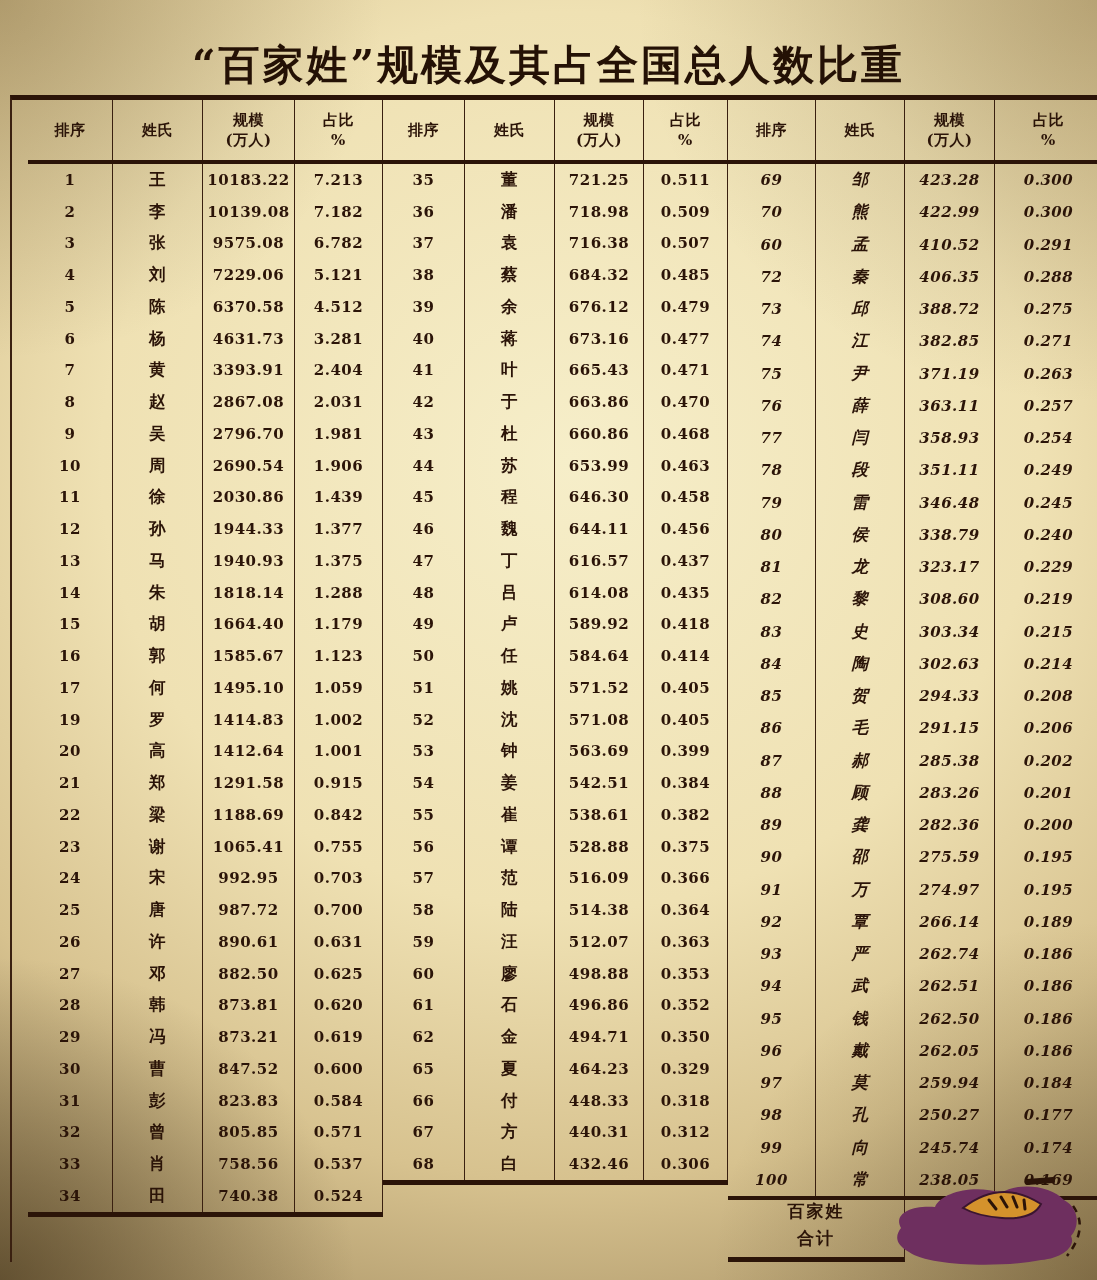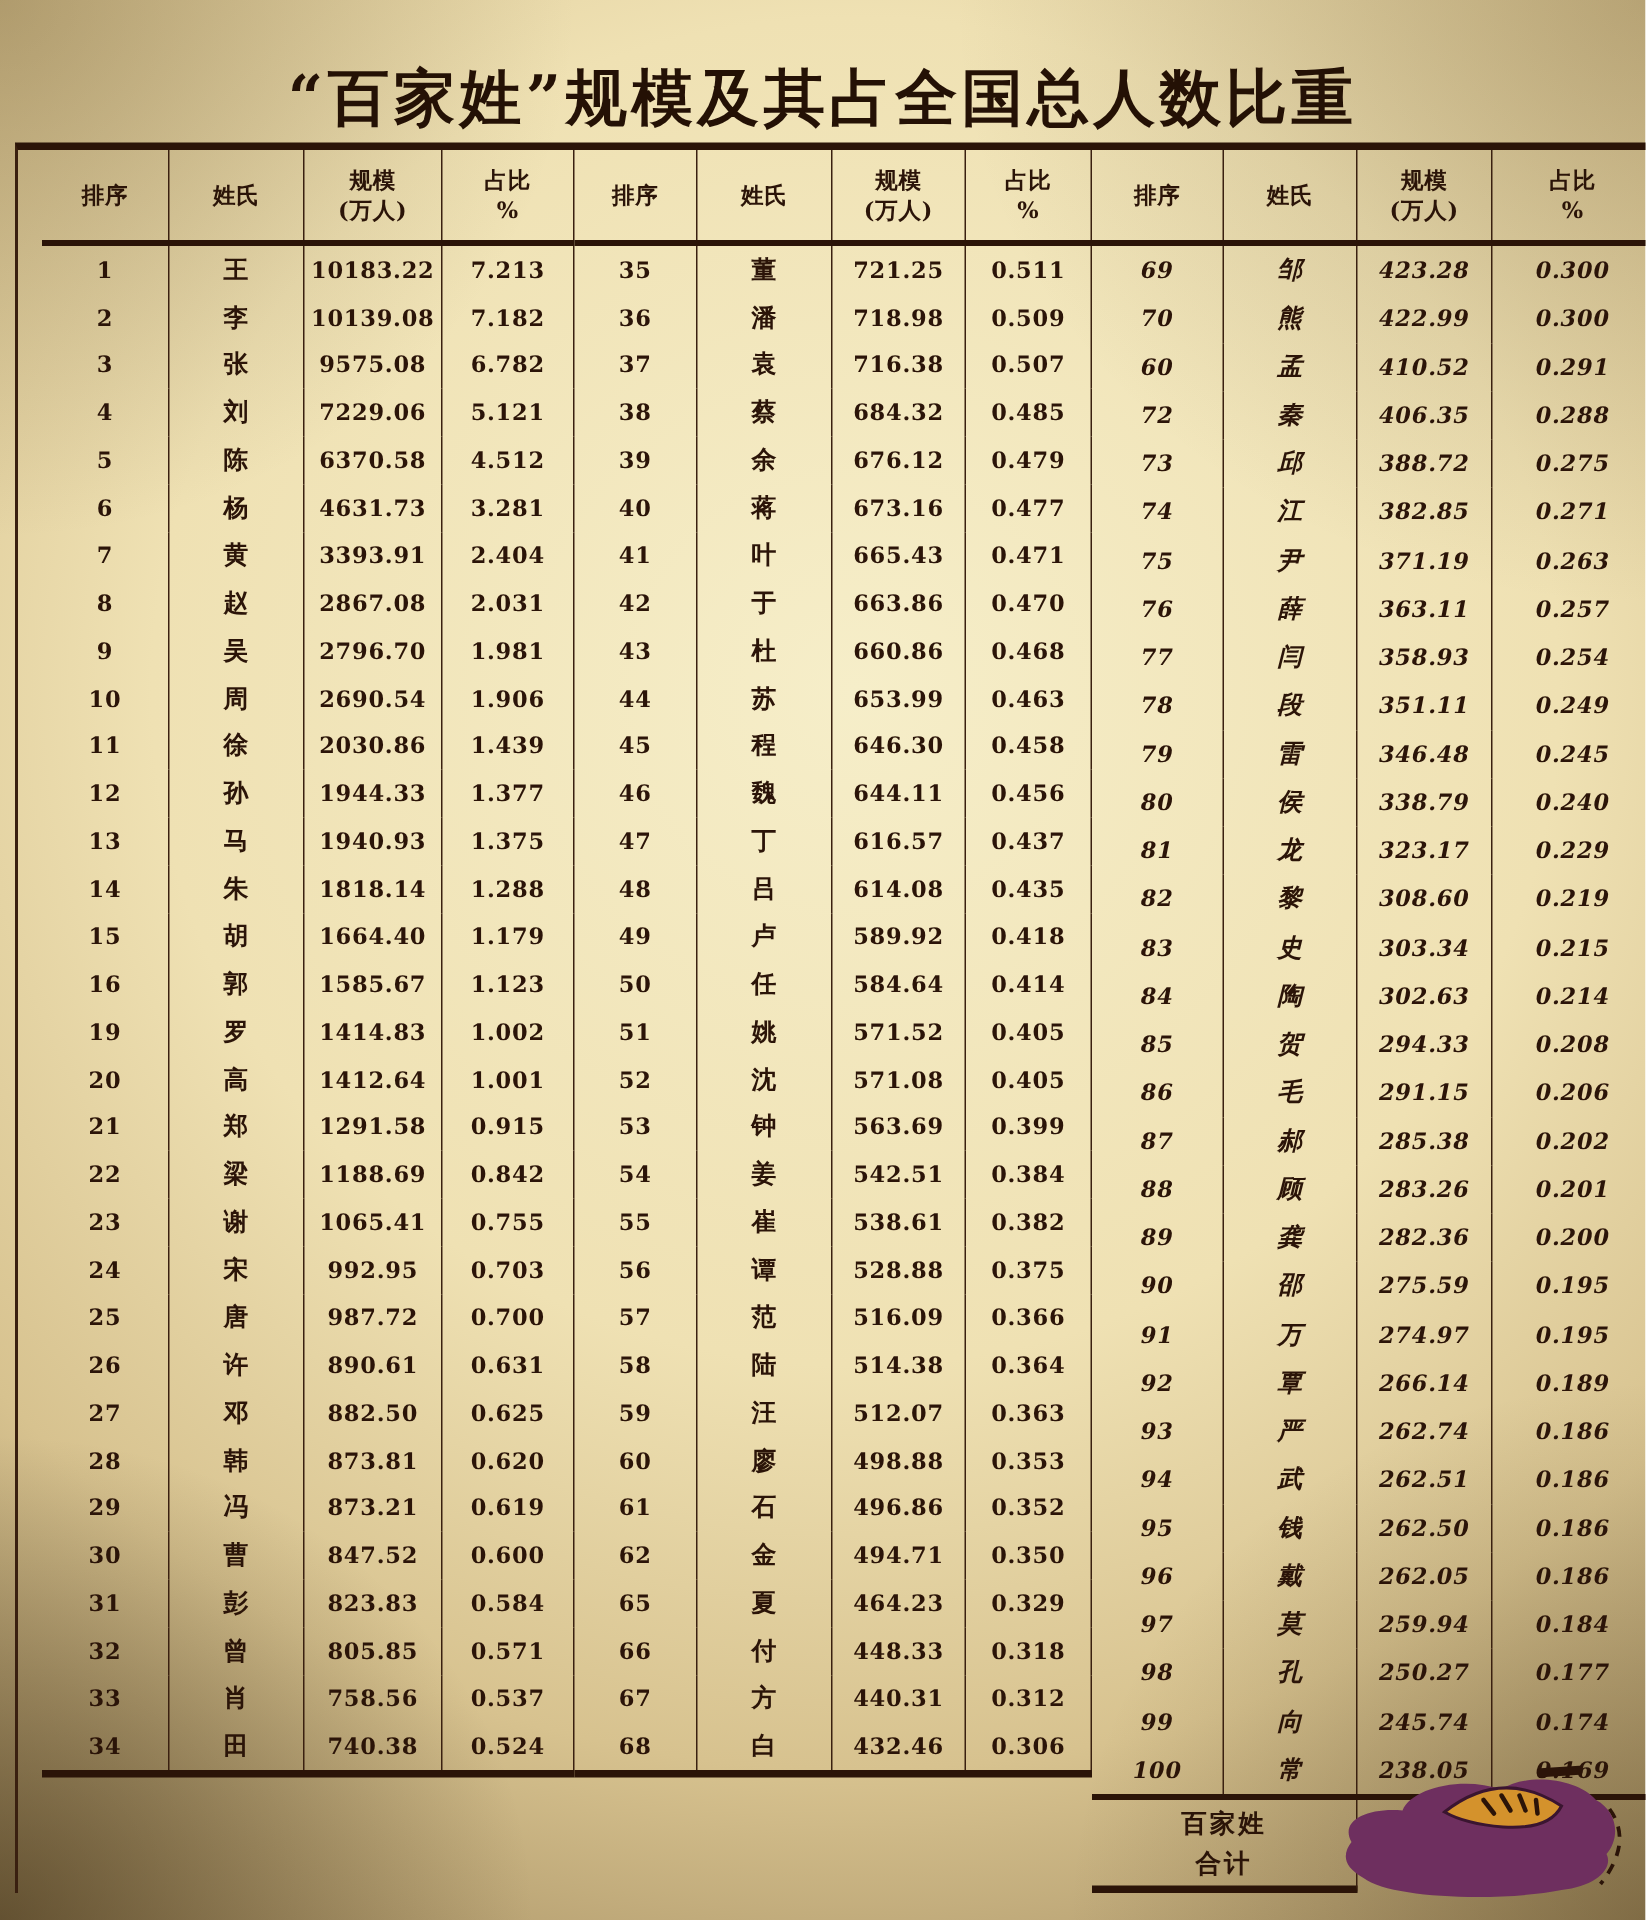--- a/index.html
+++ b/index.html
@@ -55,21 +55,21 @@
     display:flex;align-items:center;justify-content:center;
     border-right:1.5px solid var(--ink);
     font-family:"DejaVu Serif","Liberation Serif",serif;
     font-size:15px;font-weight:600;letter-spacing:.5px;
   }
   .row .c1{font-size:16.5px;}
   .tfoot{
     display:grid;grid-template-columns:177px 90px 108px;height:62px;
   }
   .tfoot .merged{
-    display:flex;flex-direction:column;align-items:center;justify-content:center;
+    display:flex;flex-direction:column;align-items:center;
     gap:4px;
     border-right:1.5px solid var(--ink);
     border-bottom:5px solid #2b1408;
     font-family:"DejaVu Serif","Liberation Serif",serif;
     font-size:17px;font-weight:bold;letter-spacing:2px;
   }
   .tfoot .blank{border:none;}
   .ingot{
     position:absolute;right:2px;bottom:8px;width:212px;height:100px;
   }
@@ -187,20 +187,26 @@
             <div class="cell c2">1664.40</div>
             <div class="cell c3">1.179</div>
           </div>
           <div class="row">
             <div class="cell c0">16</div>
             <div class="cell c1">郭</div>
             <div class="cell c2">1585.67</div>
             <div class="cell c3">1.123</div>
           </div>
           <div class="row">
+            <div class="cell c0">17</div>
+            <div class="cell c1">何</div>
+            <div class="cell c2">1495.10</div>
+            <div class="cell c3">1.059</div>
+          </div>
+          <div class="row">
             <div class="cell c0">19</div>
             <div class="cell c1">罗</div>
             <div class="cell c2">1414.83</div>
             <div class="cell c3">1.002</div>
           </div>
           <div class="row">
             <div class="cell c0">20</div>
             <div class="cell c1">高</div>
             <div class="cell c2">1412.64</div>
             <div class="cell c3">1.001</div>

